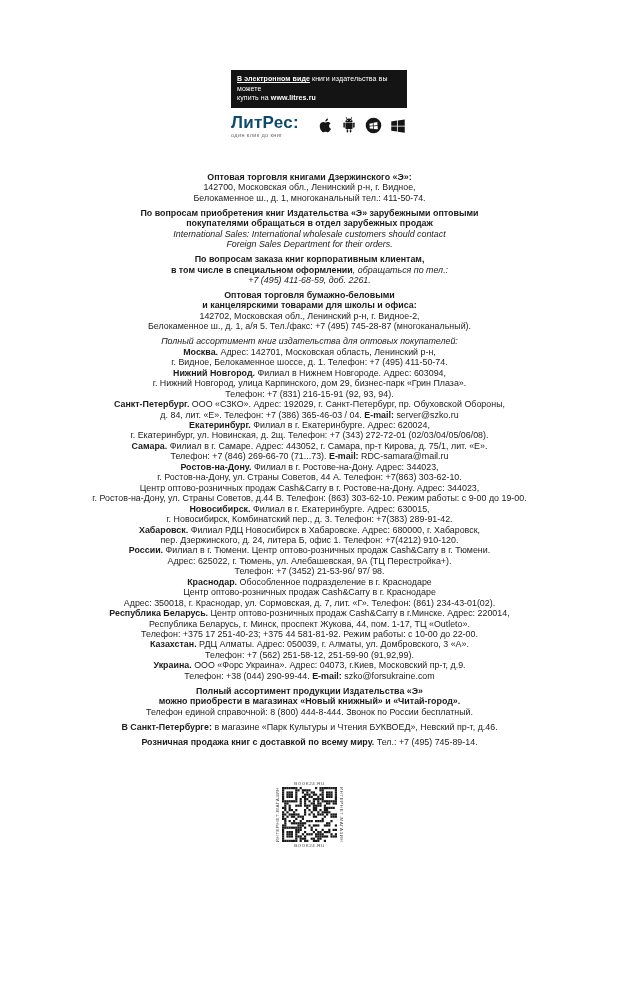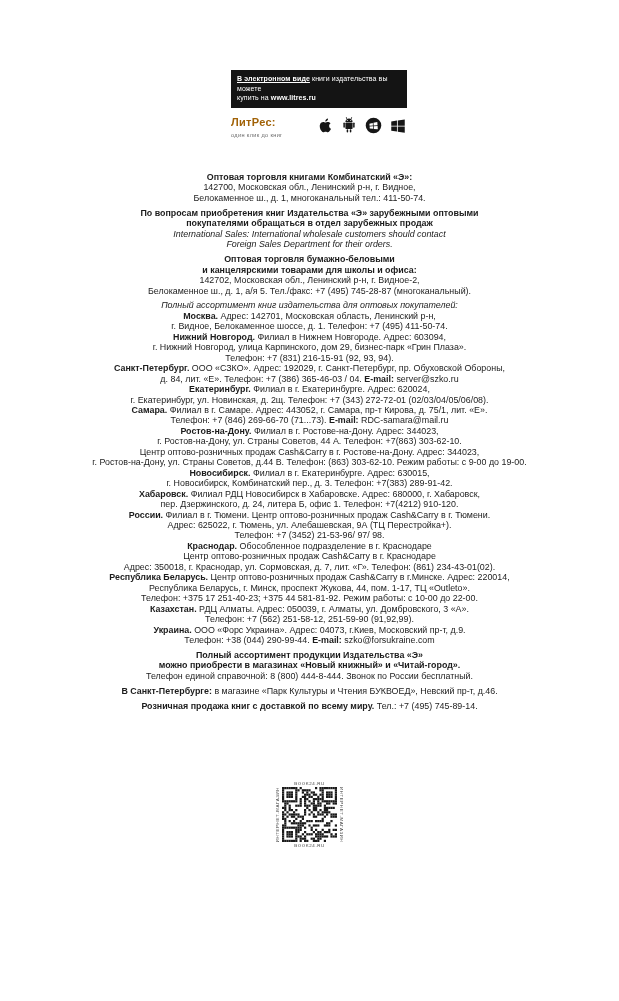--- a/index.html
+++ b/index.html
@@ -11,21 +11,21 @@
   .i{font-style:italic;}
   .u{text-decoration:underline;}
 
   
   .litres-wrap{position:absolute;left:231px;top:70px;width:176px;}
   .banner{
     color:#ffffff;font-size:7px;line-height:9.6px;
     padding:4px 6px 5px 6px;letter-spacing:.1px;
   }
   .logo-row{display:flex;align-items:center;justify-content:space-between;margin-top:6px;}
-  .logo-name{font-size:11px;font-weight:700;color:#a16207;line-height:17px;letter-spacing:.3px;}
+  .logo-name{font-size:17px;font-weight:700;color:#0c4a6e;line-height:17px;letter-spacing:.3px;}
   .logo-tagline{font-size:5.6px;color:#6a6a6a;letter-spacing:.35px;margin-top:1px;}
   .icons{display:flex;align-items:center;gap:6px;color:#161616;}
   .icons svg{display:block;fill:#161616;}
 
   
   .doc{
     position:absolute;top:172px;left:20px;width:579px;
     text-align:center;font-size:8.9px;line-height:10.45px;color:#1c1c1c;
   }
   .para{margin:0 0 4.5px 0;}
@@ -90,29 +90,34 @@
             <svg width="18" height="18" viewBox="0 0 24 24">
               <path d="M3 5.9l7.6-1.1v6.8H3zM11.7 4.6L21 3.3v8.3h-9.3zM3 12.6h7.6v6.8L3 18.3zM11.7 12.6H21v8.3l-9.3-1.3z"></path>
             </svg>
           </span>
       </div>
     </div>
   </div>
 
   <div class="doc">
       <div class="para">
-        <div class="line"><span class="b">Оптовая торговля книгами Комбинатский «Э»:</span></div>
+        <div class="line"><span class="b">Оптовая торговля книгами Дзержинского «Э»:</span></div>
         <div class="line"><span>142700, Московская обл., Ленинский р-н, г. Видное,</span></div>
         <div class="line"><span>Белокаменное ш., д. 1, многоканальный тел.: 411-50-74.</span></div>
       </div>
       <div class="para">
         <div class="line"><span class="b">По вопросам приобретения книг Издательства «Э» зарубежными оптовыми</span></div>
         <div class="line"><span class="b">покупателями обращаться в отдел зарубежных продаж</span></div>
         <div class="line"><span class="i">International Sales: International wholesale customers should contact</span></div>
         <div class="line"><span class="i">Foreign Sales Department  for their orders.</span></div>
+      </div>
+      <div class="para">
+        <div class="line"><span class="b">По вопросам заказа книг корпоративным клиентам,</span></div>
+        <div class="line"><span class="b">в том числе в специальном оформлении</span><span class="i">, обращаться по тел.:</span></div>
+        <div class="line"><span class="i">+7 (495) 411-68-59, доб. 2261.</span></div>
       </div>
       <div class="para">
         <div class="line"><span class="b">Оптовая торговля бумажно-беловыми</span></div>
         <div class="line"><span class="b">и канцелярскими товарами для школы и офиса:</span></div>
         <div class="line"><span>142702, Московская обл., Ленинский р-н, г. Видное-2,</span></div>
         <div class="line"><span>Белокаменное ш., д. 1, а/я 5. Тел./факс: +7 (495) 745-28-87 (многоканальный).</span></div>
       </div>
       <div class="para">
         <div class="line"><span class="i">Полный ассортимент книг издательства для оптовых покупателей:</span></div>
         <div class="line"><span class="b">Москва. </span><span>Адрес: 142701, Московская область, Ленинский р-н,</span></div>

